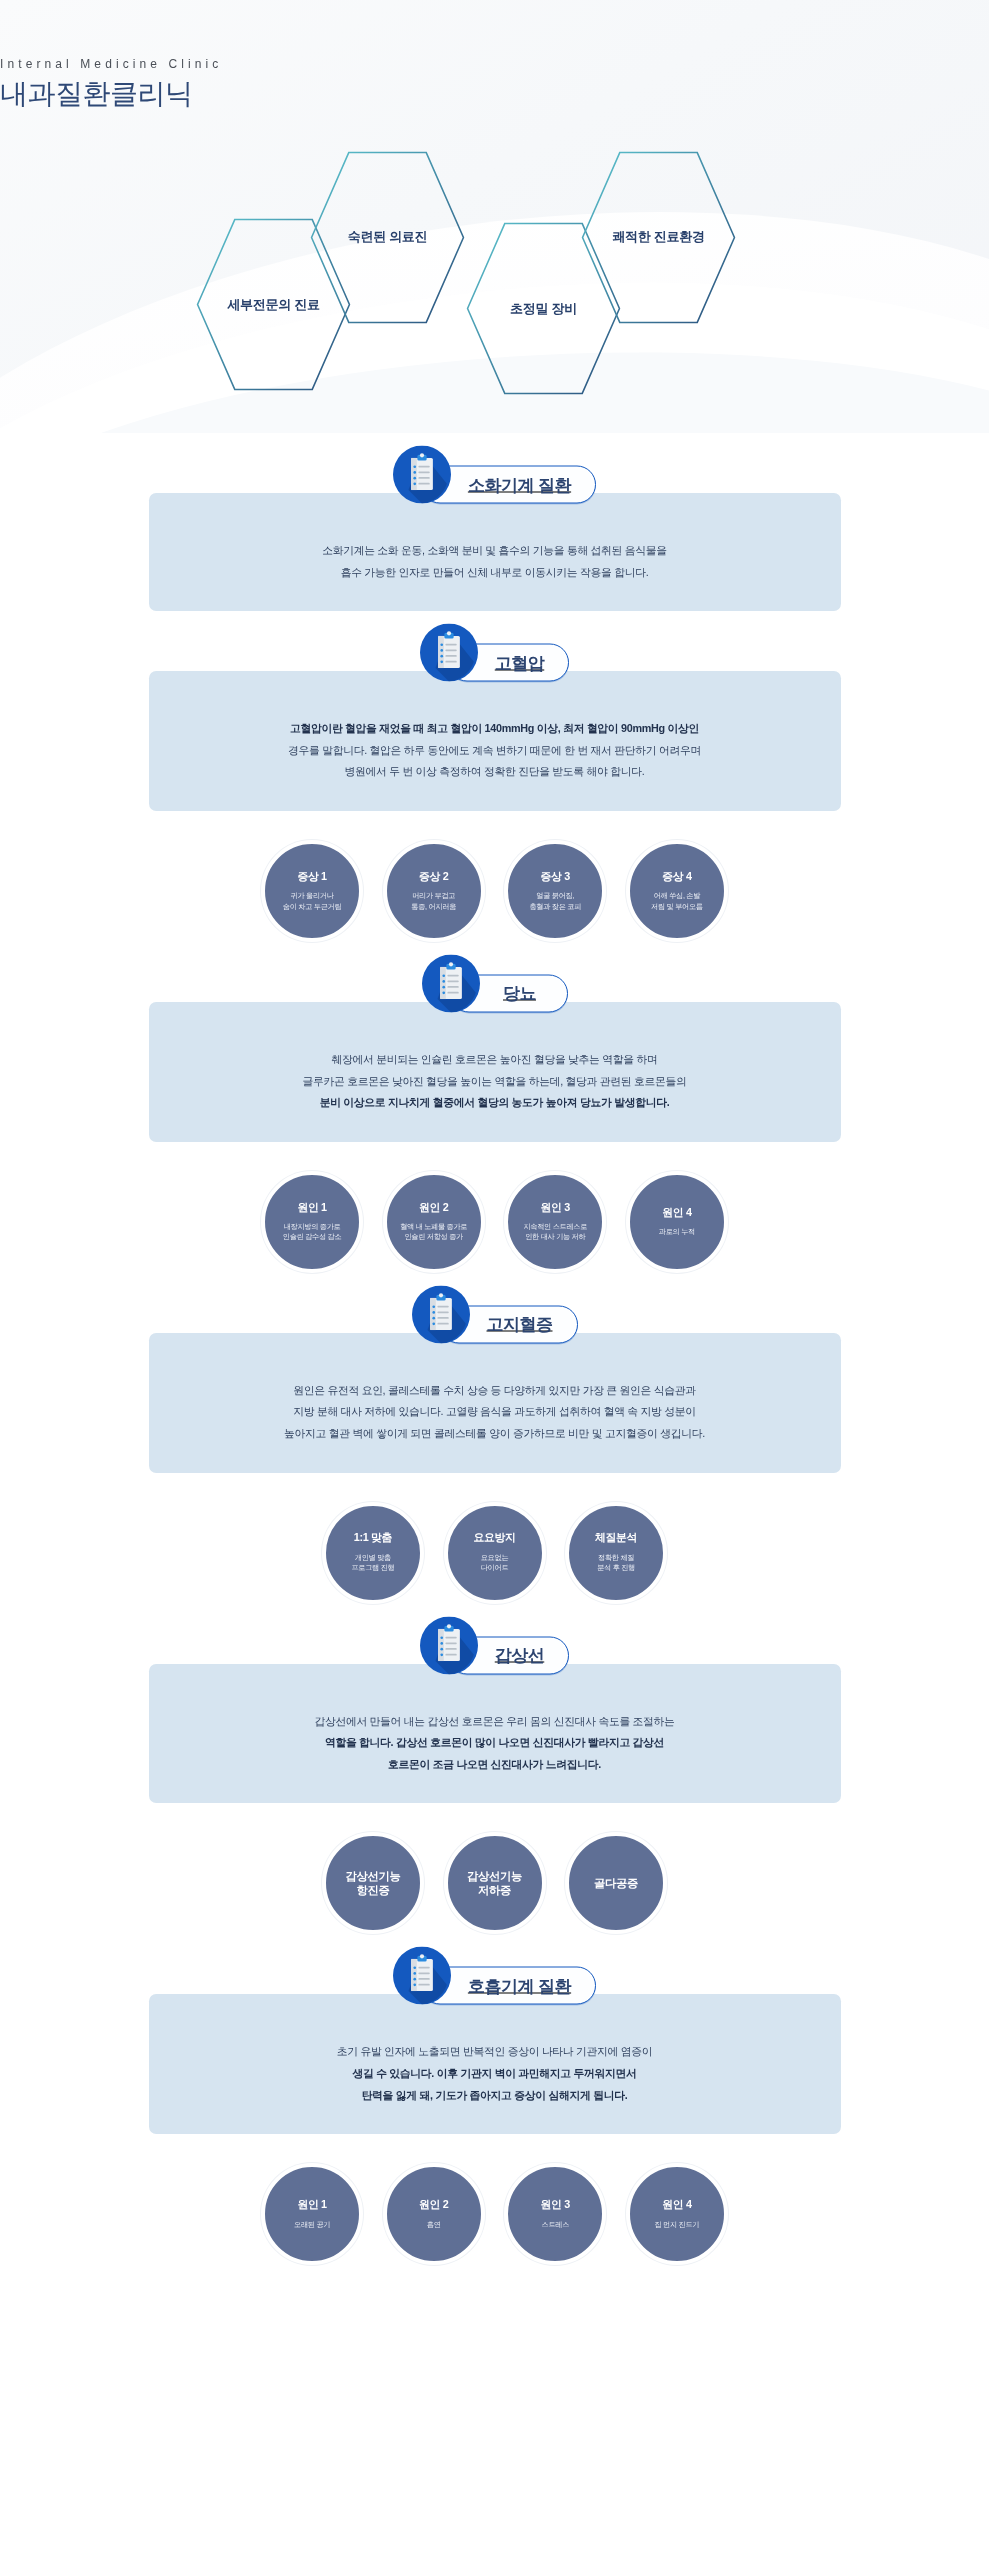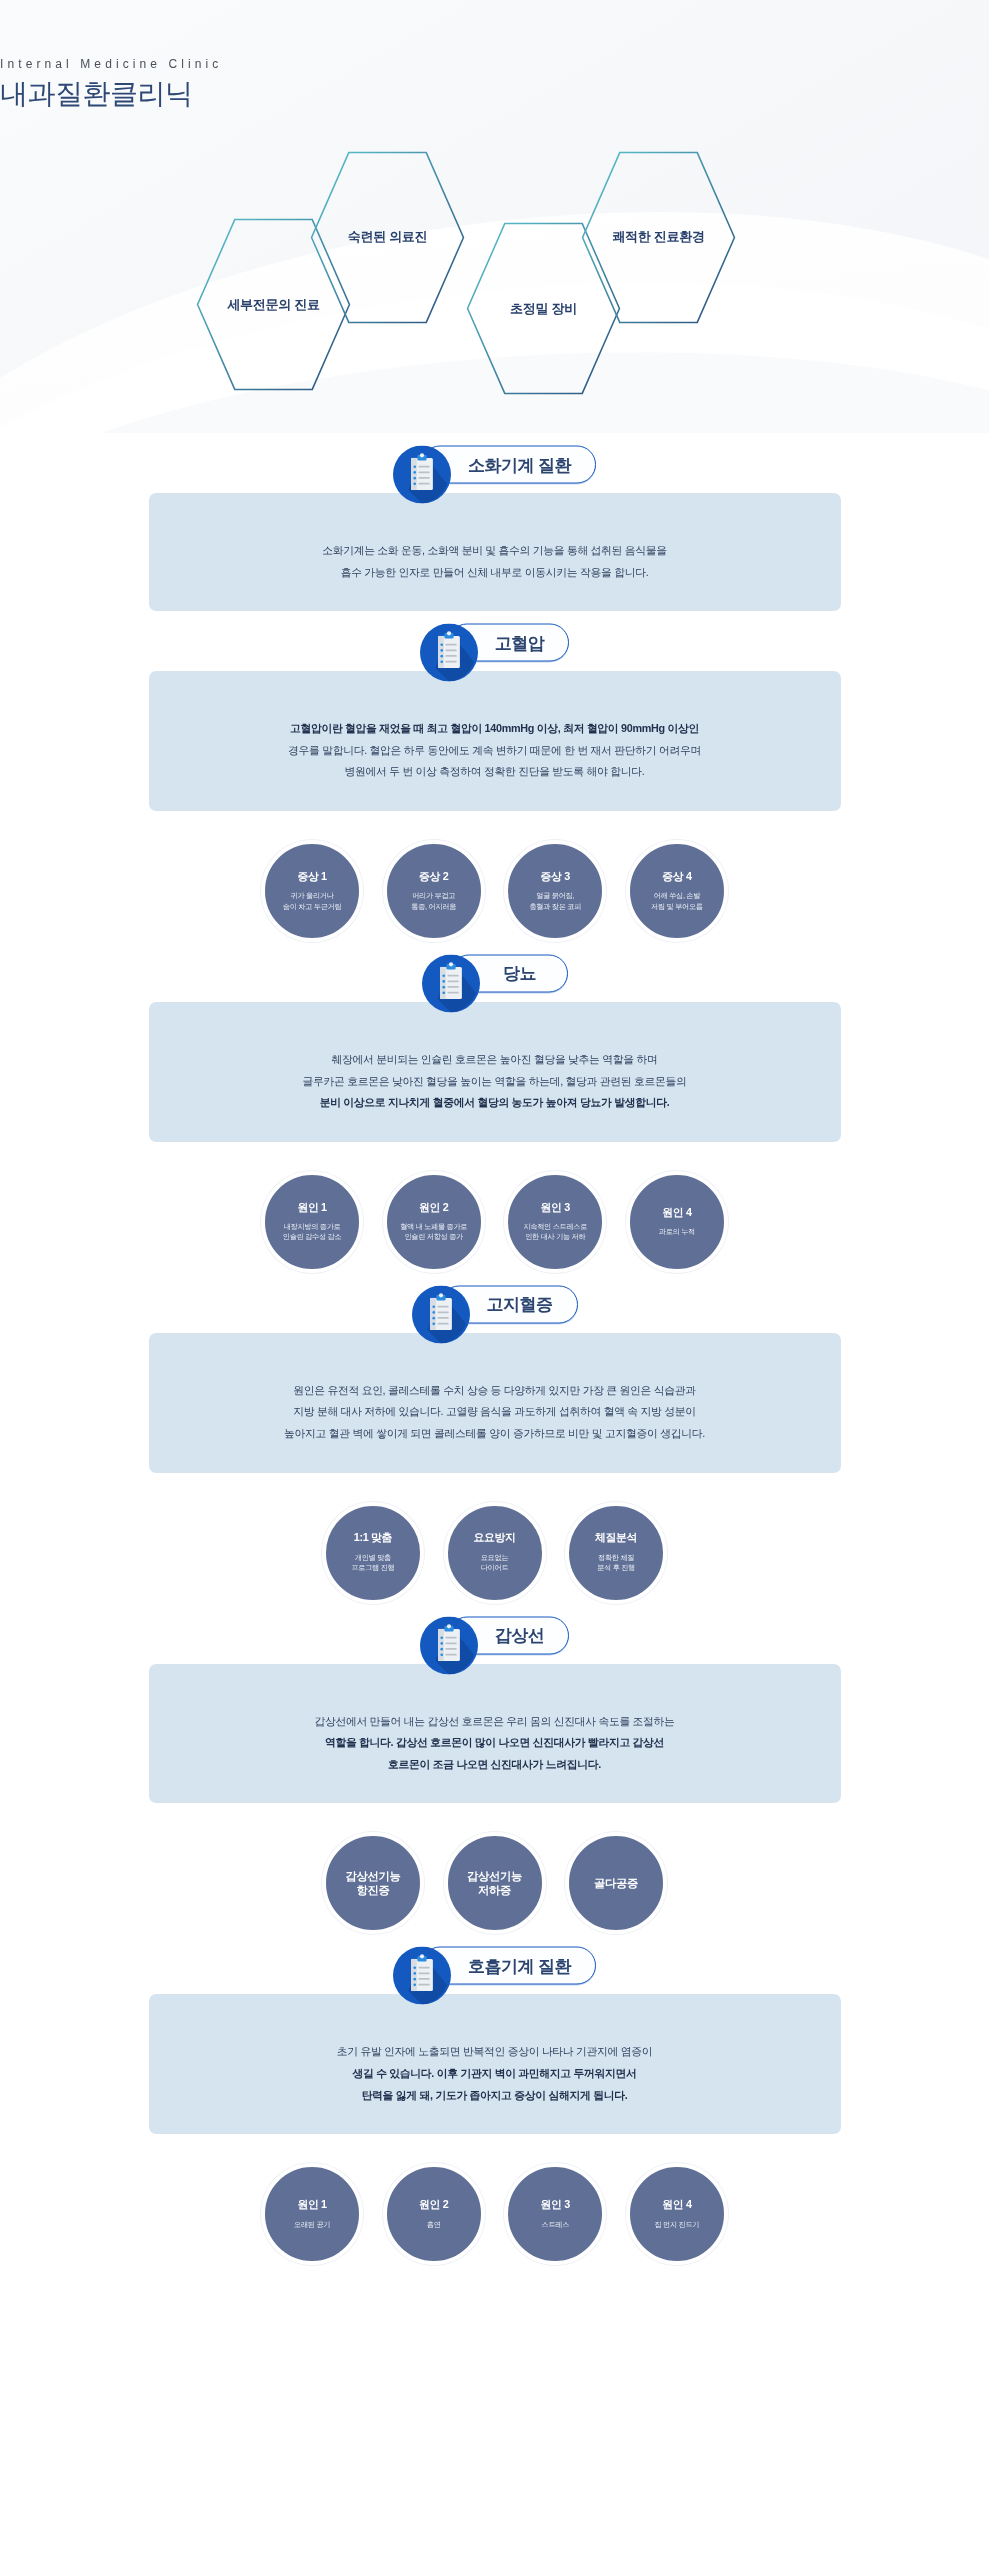--- a/index.html
+++ b/index.html
@@ -96,22 +96,23 @@
     position: relative;
     z-index: 6;
     display: flex;
     justify-content: center;
     align-items: center;
     height: 0;
   }
   .badge-wrap {
     position: relative;
     display: inline-flex;
-    align-items: flex-start;
+    align-items: flex-end;
     transform: translateY(-18.5px);
+    text-decoration: underline;
   }
   .badge-pill {
     height: 38px;
     min-width: 118px;
     background: #fdfeff;
     border: 1.5px solid #1459bf;
     border-radius: 20.6px;
     display: flex;
     align-items: center;
     justify-content: center;

